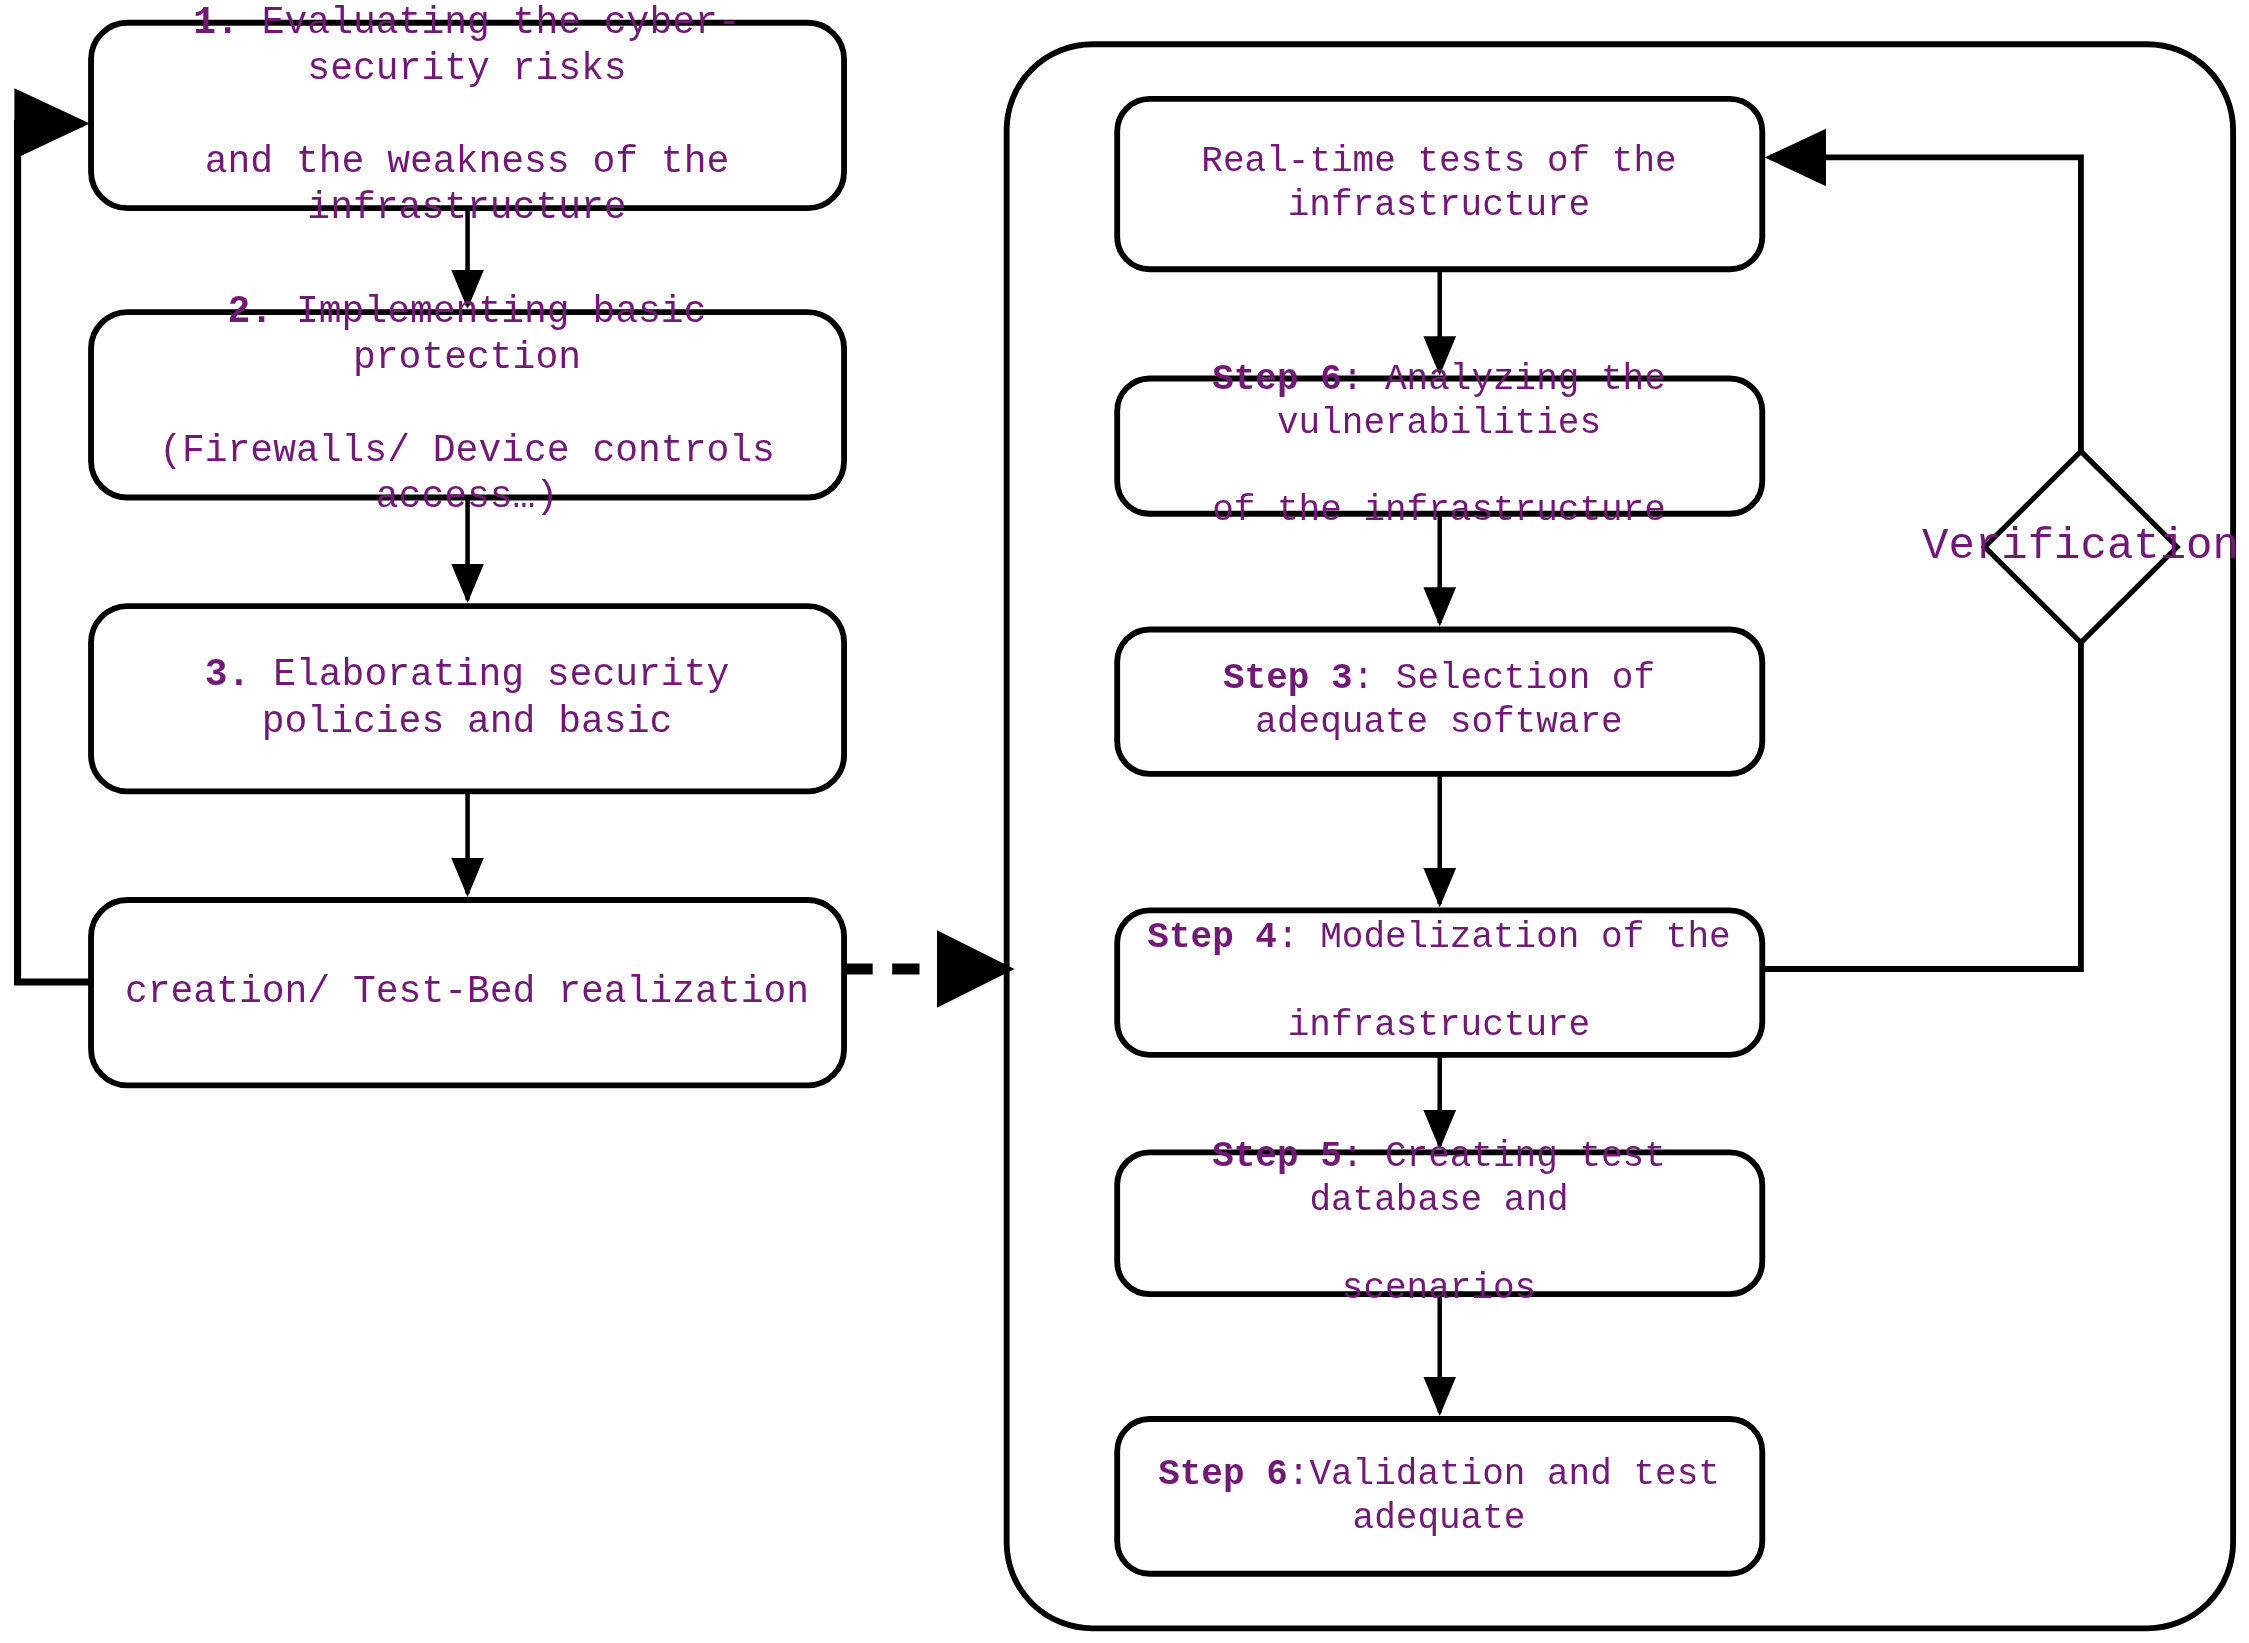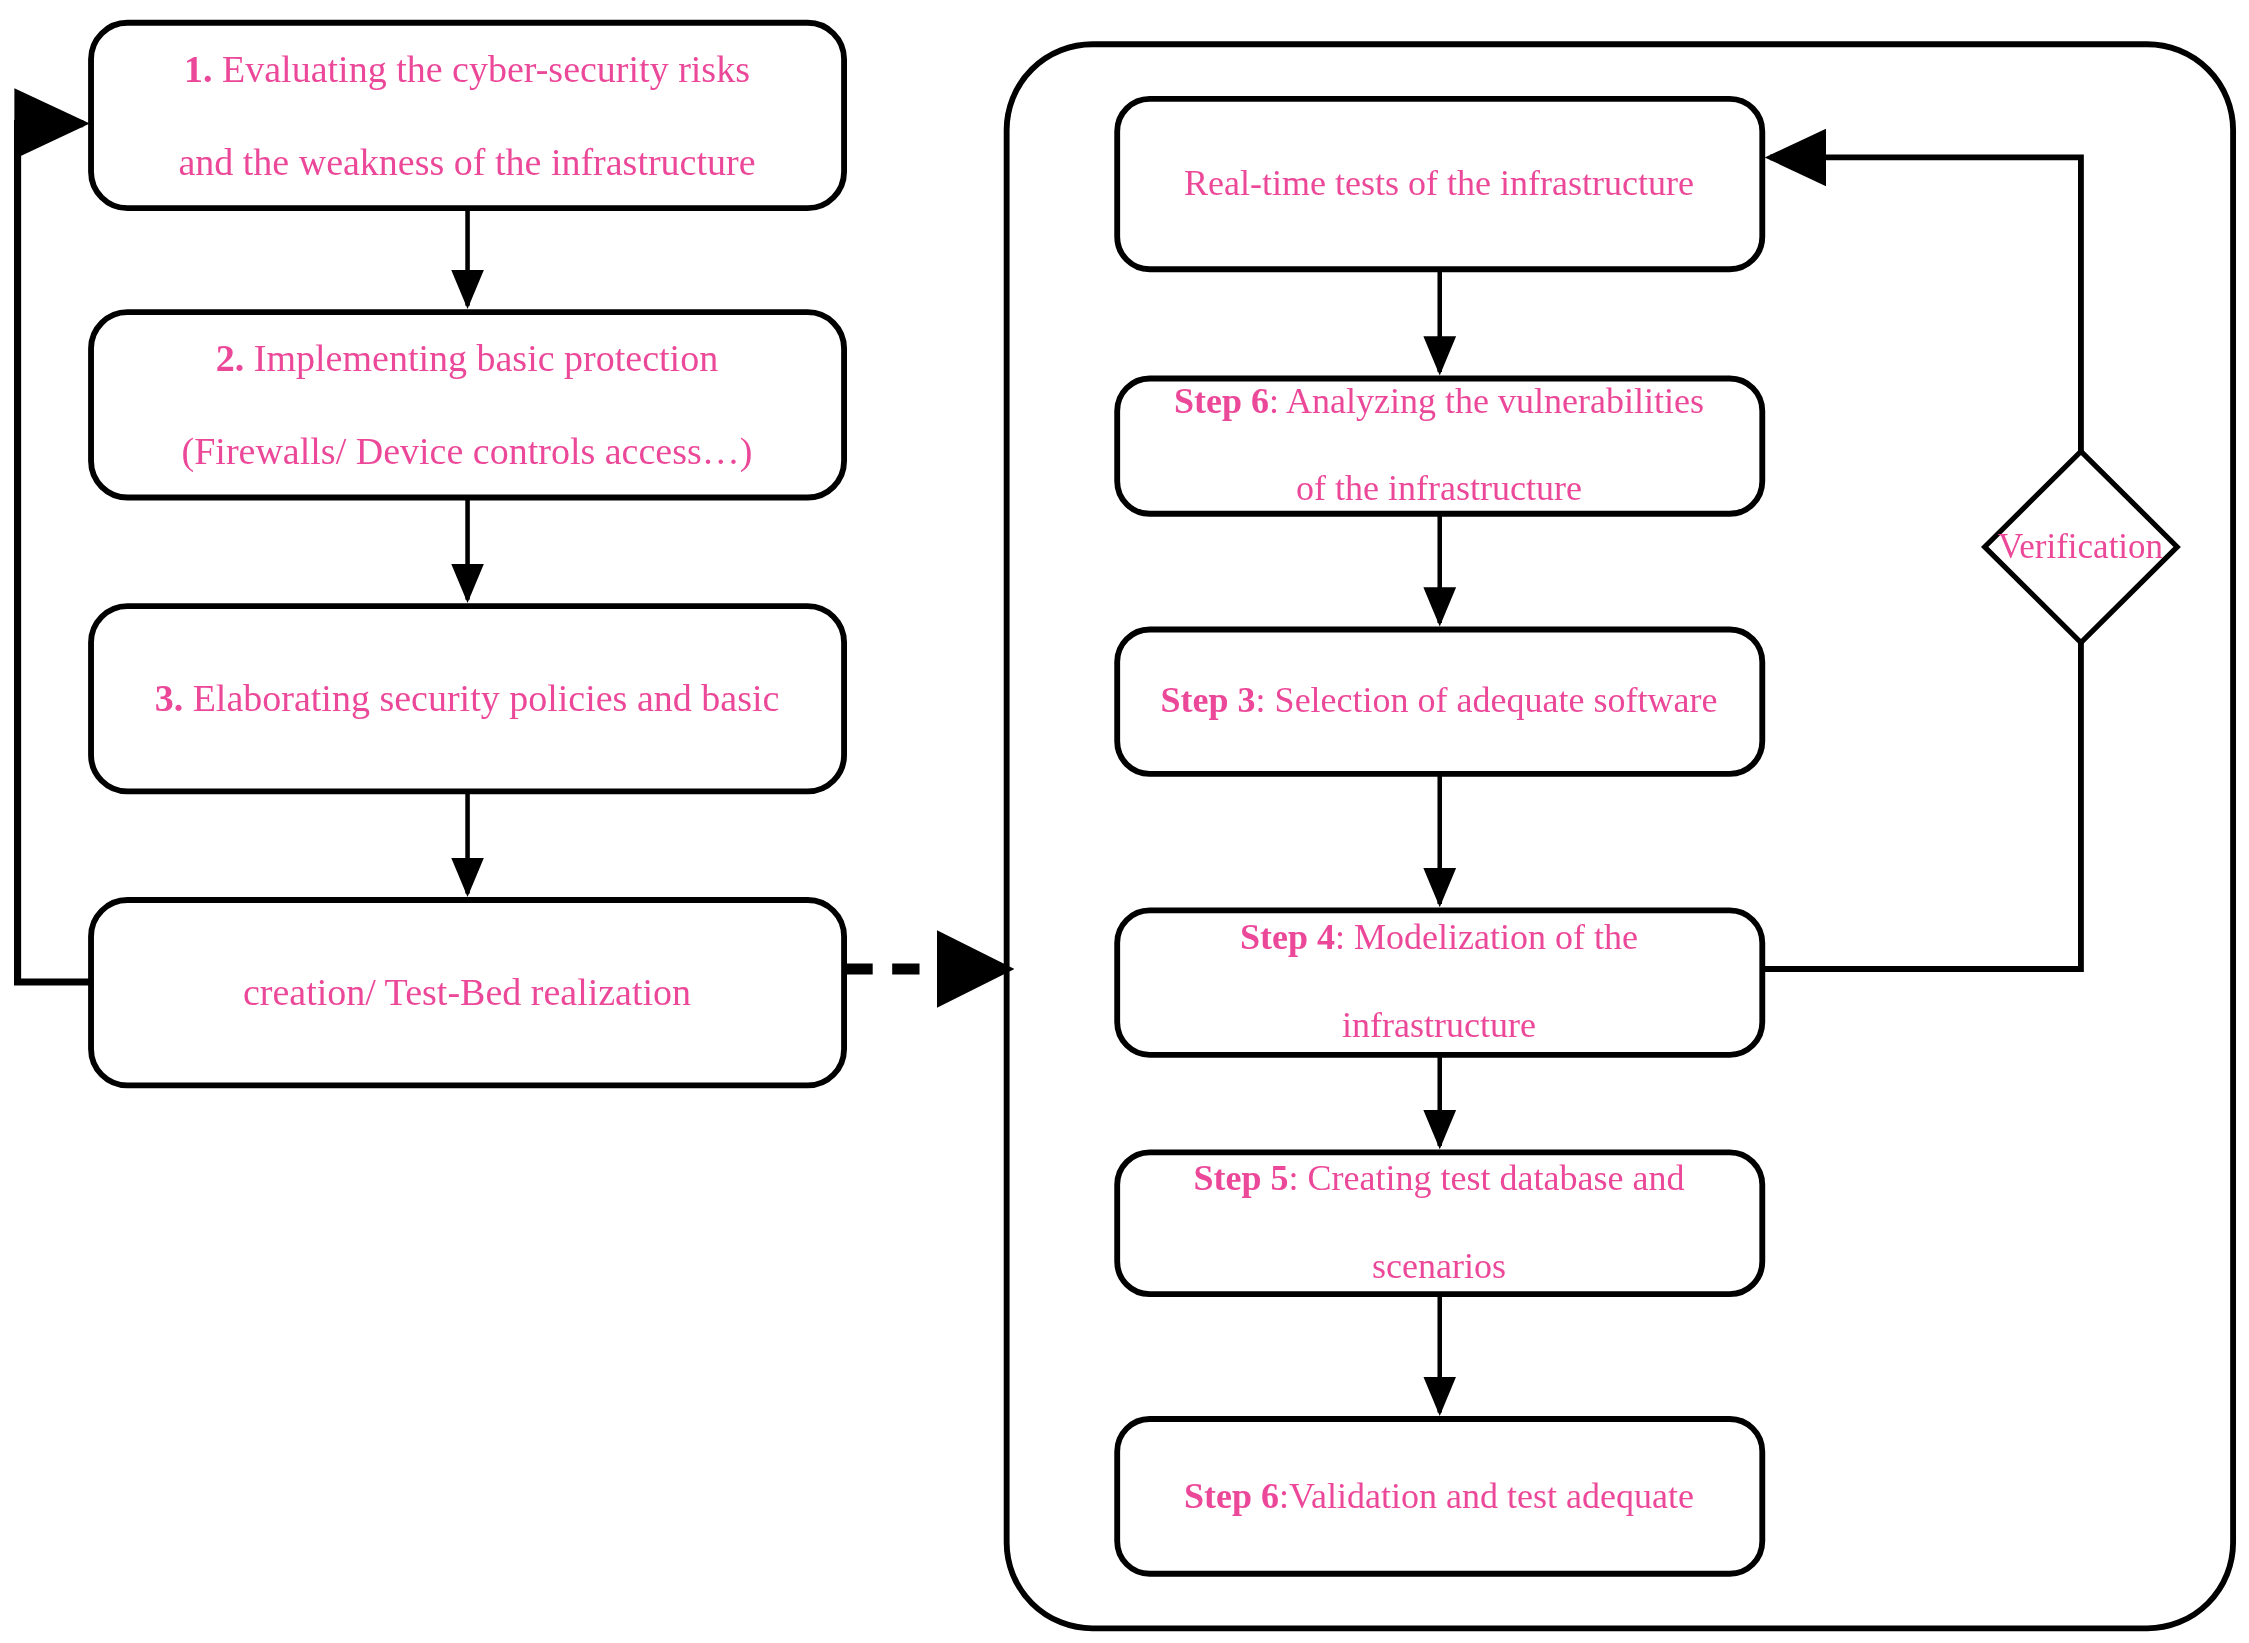--- a/index.html
+++ b/index.html
@@ -22,29 +22,29 @@
     width: 2250px;
     height: 1644px;
     display: block;
   }
   .node-label {
     position: absolute;
     display: flex;
     align-items: center;
     justify-content: center;
     text-align: center;
-    color: #ec4899;
-    font-family: Liberation Serif, serif;
+    color: #701a75;
+    font-family: Liberation Mono, monospace;
     line-height: 1.22;
     pointer-events: none;
     white-space: pre-line;
   }
   .left-label   { font-size: 38px; }
   .step-label   { font-size: 36px; }
-  .diamond-label{ font-size: 35px; align-items: center; }
+  .diamond-label{ font-size: 44px; align-items: center; }
   .lbl-strong   { font-weight: bold; }
 </style>
 </head>
 <body>
 
 <div id="canvas">
 
   <svg id="flow-svg" viewBox="0 0 3460 2528" xmlns="http://www.w3.org/2000/svg">
     <defs>
       <marker id="arrow-solid" viewBox="0 0 12 12" refX="10.5" refY="6" markerWidth="11" markerHeight="11" orient="auto-start-reverse">

